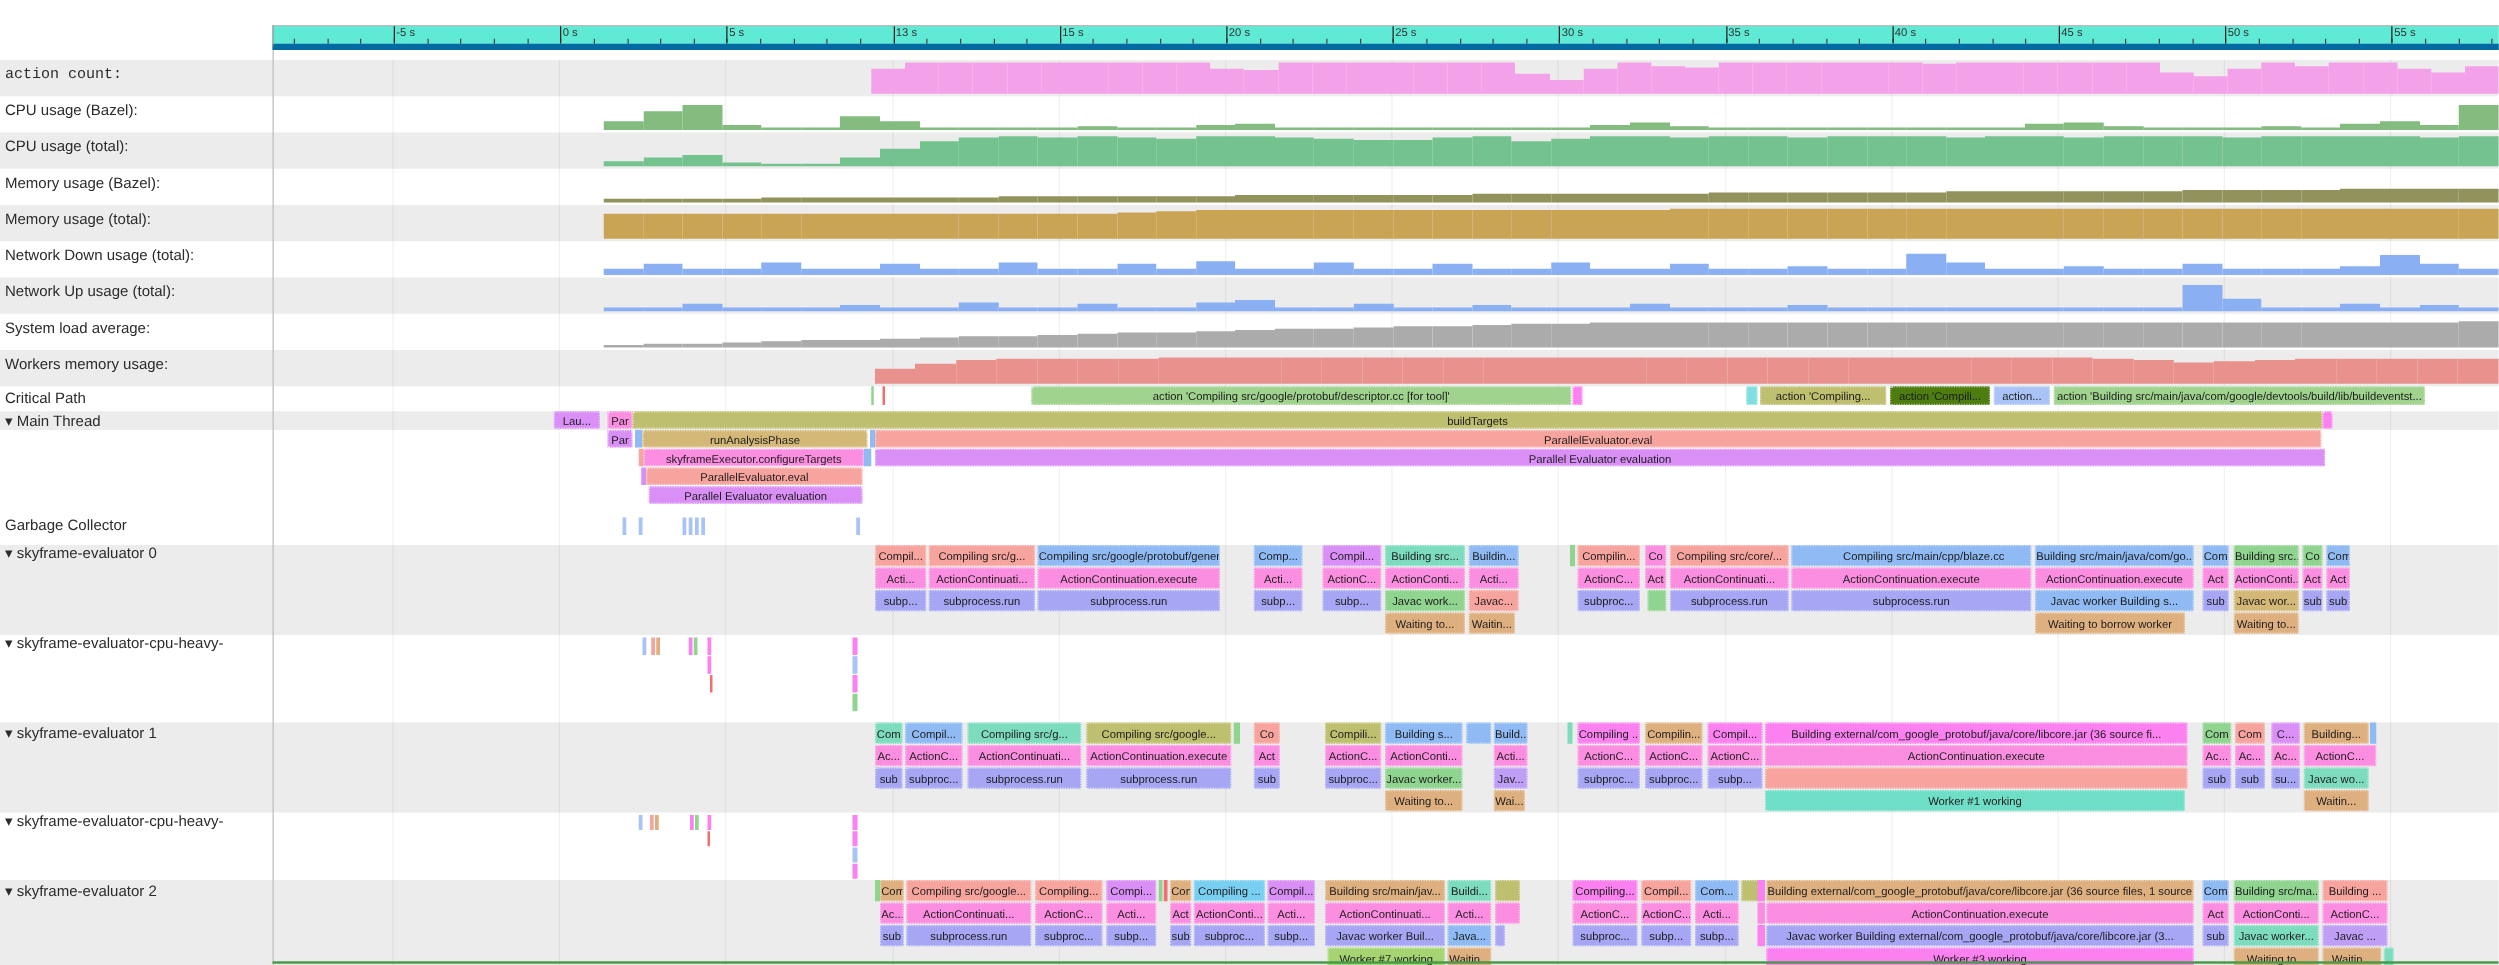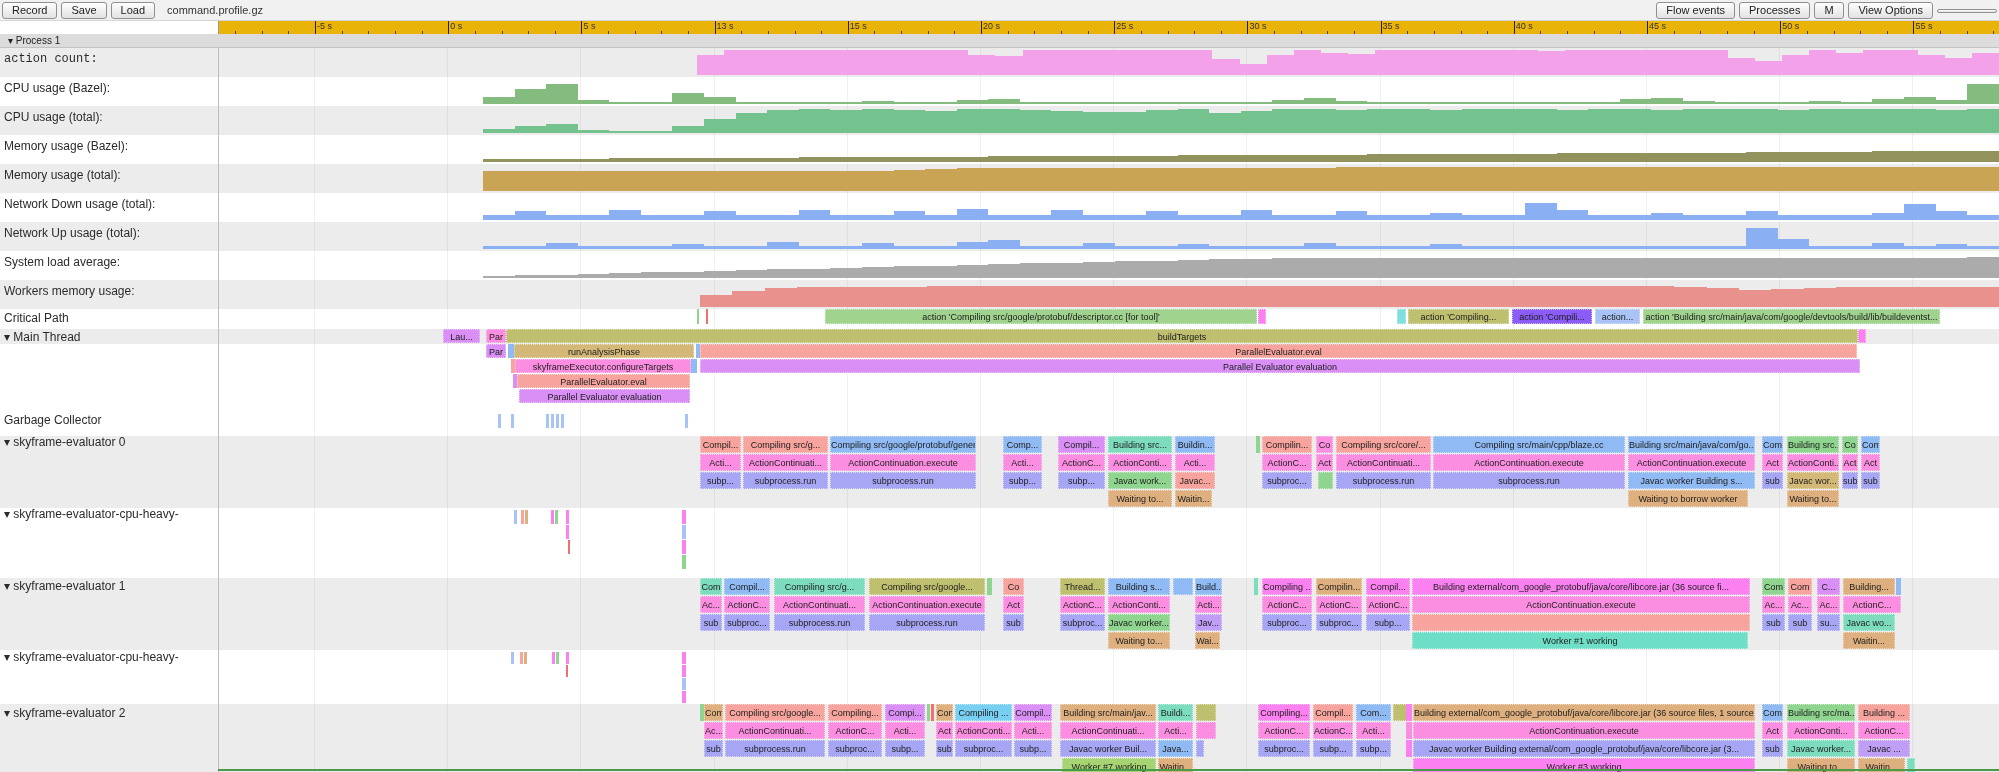--- a/index.html
+++ b/index.html
@@ -4,21 +4,21 @@
 <style>
   html,body{margin:0;padding:0;background:#fff;}
   body{font-family:"Liberation Sans",sans-serif;overflow:hidden;}
   .viewer{position:relative;width:1999px;height:772px;overflow:hidden;background:#fff;}
   
   .toolbar{position:absolute;left:0;top:0;width:100%;height:20px;background:#f1f1f1;border-bottom:1px solid #d6d6d6;display:flex;align-items:center;z-index:10;}
   .tbtn{display:inline-block;margin:1px 2px;padding:1px 9px;font-size:11px;color:#222;background:linear-gradient(#fefefe,#e2e2e2);border:1px solid #909090;border-radius:3px;line-height:13px;white-space:nowrap;}
   .fname{font-size:11px;color:#333;margin-left:10px;flex:0 0 auto;}
   .tb-spacer{flex:1 1 auto;}
   
-  .ruler{position:absolute;left:218px;top:20px;width:1781px;height:14px;background:#eab308;border-top:1px solid #bbb;border-bottom:5px solid #0369a1;border-left:1px solid #999;z-index:5;}
+  .ruler{position:absolute;left:218px;top:20px;width:1781px;height:14px;background:#5eead4;border-top:1px solid #bbb;border-bottom:5px solid #0369a1;border-left:1px solid #999;z-index:5;}
   .tick-minor{position:absolute;bottom:0;width:1px;height:4px;background:#444;}
   .tick-major{position:absolute;top:0;width:1px;height:13px;background:#222;}
   .tick-label{position:absolute;top:0;font-size:9px;color:#333;white-space:nowrap;}
   
   .process-bar{position:absolute;left:0;top:34px;width:100%;height:14px;background:#dcdcdc;border-bottom:1px solid #c2c2c2;font-size:10px;color:#222;line-height:14px;padding-left:8px;box-sizing:border-box;z-index:5;}
   
   .band{position:absolute;left:0;width:1999px;}
   .gridline{position:absolute;top:48px;height:724px;width:1px;background:rgba(0,0,0,0.055);z-index:1;}
   .divider{position:absolute;left:218px;top:20px;width:1px;height:752px;background:#bdbdbd;z-index:4;}
   
@@ -28,26 +28,20 @@
   .cbar{flex:0 0 auto;}
   
   .ebar{position:absolute;box-sizing:border-box;border:1px dotted rgba(255,255,255,0.55);font-size:9px;color:#1c1c1c;text-align:center;white-space:nowrap;overflow:hidden;z-index:2;}
   .sliver{border:none;}
   .bottomline{position:absolute;left:218px;top:769px;width:1781px;height:2px;background:#4a9a4a;z-index:6;}
 </style>
 </head>
 <body>
 
 <div class="viewer">
-  <div class="toolbar">
-    <span id="left-buttons"><span class="tbtn">Record</span><span class="tbtn">Save</span><span class="tbtn">Load</span></span>
-    <span class="fname">command.profile.gz</span>
-    <span class="tb-spacer"></span>
-    <span id="right-buttons"><span class="tbtn" style="min-width: auto;">Flow events</span><span class="tbtn" style="min-width: auto;">Processes</span><span class="tbtn" style="min-width: 10px;">M</span><span class="tbtn" style="min-width: auto;">View Options</span><span class="tbtn" style="min-width: 40px;"></span></span>
-  </div>
   <div class="ruler" id="ruler">
       <div class="tick-minor" style="left: 16.1px;"></div>
       <div class="tick-minor" style="left: 42.7px;"></div>
       <div class="tick-minor" style="left: 69.4px;"></div>
       <div class="tick-minor" style="left: 96px;"></div>
       <div class="tick-minor" style="left: 122.6px;"></div>
       <div class="tick-minor" style="left: 149.3px;"></div>
       <div class="tick-minor" style="left: 175.9px;"></div>
       <div class="tick-minor" style="left: 202.6px;"></div>
       <div class="tick-minor" style="left: 229.2px;"></div>
@@ -129,21 +123,20 @@
       <div class="tick-label" style="left: 1163.6px;">35 s</div>
       <div class="tick-major" style="left: 1294.8px;"></div>
       <div class="tick-label" style="left: 1296.8px;">40 s</div>
       <div class="tick-major" style="left: 1428px;"></div>
       <div class="tick-label" style="left: 1430px;">45 s</div>
       <div class="tick-major" style="left: 1561.2px;"></div>
       <div class="tick-label" style="left: 1563.2px;">50 s</div>
       <div class="tick-major" style="left: 1694.4px;"></div>
       <div class="tick-label" style="left: 1696.4px;">55 s</div>
     </div>
-  <div class="process-bar">▾ Process 1</div>
   <div id="bands">
       <div class="band" style="top: 48px; height: 29px; background: rgb(236, 236, 236);"></div>
       <div class="band" style="top: 106px; height: 29px; background: rgb(236, 236, 236);"></div>
       <div class="band" style="top: 164px; height: 29px; background: rgb(236, 236, 236);"></div>
       <div class="band" style="top: 222px; height: 29px; background: rgb(236, 236, 236);"></div>
       <div class="band" style="top: 280px; height: 29px; background: rgb(236, 236, 236);"></div>
       <div class="band" style="top: 329px; height: 15px; background: rgb(236, 236, 236);"></div>
       <div class="band" style="top: 436px; height: 72px; background: rgb(236, 236, 236);"></div>
       <div class="band" style="top: 578px; height: 72px; background: rgb(236, 236, 236);"></div>
       <div class="band" style="top: 704px; height: 68px; background: rgb(236, 236, 236);"></div>
@@ -626,21 +619,21 @@
         <div class="cbar" style="width: 32.48px; height: 20px; background: rgb(233, 145, 140);"></div>
       </div>
     </div>
   <div id="tracks">
       <div class="ebar sliver" style="left: 697px; top: 309px; width: 2px; height: 15px; line-height: 15px; background: rgb(143, 212, 143);"></div>
       <div class="ebar sliver" style="left: 706px; top: 309px; width: 2px; height: 15px; line-height: 15px; background: rgb(240, 112, 112);"></div>
       <div class="ebar" style="left: 825px; top: 309px; width: 432px; height: 15px; line-height: 15px; background: rgb(160, 211, 142);">action 'Compiling src/google/protobuf/descriptor.cc [for tool]'</div>
       <div class="ebar" style="left: 1258px; top: 309px; width: 8px; height: 15px; line-height: 15px; background: rgb(251, 128, 240);"></div>
       <div class="ebar" style="left: 1397px; top: 309px; width: 9px; height: 15px; line-height: 15px; background: rgb(127, 222, 222);"></div>
       <div class="ebar" style="left: 1408px; top: 309px; width: 101px; height: 15px; line-height: 15px; background: rgb(191, 191, 112);">action 'Compiling...</div>
-      <div class="ebar" style="left: 1512px; top: 309px; width: 80px; height: 15px; line-height: 15px; background: #8b5cf6;">action 'Compili...</div>
+      <div class="ebar" style="left: 1512px; top: 309px; width: 80px; height: 15px; line-height: 15px; background: #4d7c0f;">action 'Compili...</div>
       <div class="ebar" style="left: 1595px; top: 309px; width: 45px; height: 15px; line-height: 15px; background: rgb(169, 195, 247);">action...</div>
       <div class="ebar" style="left: 1643px; top: 309px; width: 297px; height: 15px; line-height: 15px; background: rgb(160, 211, 142);">action 'Building src/main/java/com/google/devtools/build/lib/buildeventst...</div>
       <div class="ebar" style="left: 443px; top: 329px; width: 37px; height: 14px; line-height: 14px; background: rgb(217, 143, 245);">Lau...</div>
       <div class="ebar" style="left: 486px; top: 329px; width: 20px; height: 14px; line-height: 14px; background: rgb(251, 142, 224);">Par</div>
       <div class="ebar" style="left: 506px; top: 329px; width: 1352px; height: 14px; line-height: 14px; background: rgb(191, 191, 112);">buildTargets</div>
       <div class="ebar" style="left: 1858px; top: 329px; width: 8px; height: 14px; line-height: 14px; background: rgb(251, 128, 240);"></div>
       <div class="ebar" style="left: 486px; top: 344px; width: 20px; height: 14px; line-height: 14px; background: rgb(217, 143, 245);">Par</div>
       <div class="ebar sliver" style="left: 508px; top: 344px; width: 6px; height: 14px; line-height: 14px; background: rgb(143, 186, 243);"></div>
       <div class="ebar" style="left: 514px; top: 344px; width: 180px; height: 14px; line-height: 14px; background: rgb(212, 184, 120);">runAnalysisPhase</div>
       <div class="ebar sliver" style="left: 696px; top: 344px; width: 4px; height: 14px; line-height: 14px; background: rgb(143, 186, 243);"></div>
@@ -723,21 +716,21 @@
       <div class="ebar sliver" style="left: 682px; top: 525px; width: 4px; height: 14px; line-height: 14px; background: rgb(169, 195, 247);"></div>
       <div class="ebar sliver" style="left: 568px; top: 540px; width: 2px; height: 14px; line-height: 14px; background: rgb(240, 112, 112);"></div>
       <div class="ebar sliver" style="left: 682px; top: 540px; width: 4px; height: 14px; line-height: 14px; background: rgb(251, 128, 240);"></div>
       <div class="ebar sliver" style="left: 682px; top: 555px; width: 4px; height: 14px; line-height: 14px; background: rgb(143, 212, 143);"></div>
       <div class="ebar" style="left: 700px; top: 578px; width: 22px; height: 17px; line-height: 17px; background: rgb(125, 220, 190);">Com</div>
       <div class="ebar" style="left: 724px; top: 578px; width: 46px; height: 17px; line-height: 17px; background: rgb(143, 186, 243);">Compil...</div>
       <div class="ebar" style="left: 774px; top: 578px; width: 91px; height: 17px; line-height: 17px; background: rgb(125, 220, 190);">Compiling src/g...</div>
       <div class="ebar" style="left: 869px; top: 578px; width: 116px; height: 17px; line-height: 17px; background: rgb(191, 191, 112);">Compiling src/google...</div>
       <div class="ebar sliver" style="left: 987px; top: 578px; width: 5px; height: 17px; line-height: 17px; background: rgb(143, 212, 143);"></div>
       <div class="ebar" style="left: 1003px; top: 578px; width: 21px; height: 17px; line-height: 17px; background: rgb(247, 164, 158);">Co</div>
-      <div class="ebar" style="left: 1060px; top: 578px; width: 45px; height: 17px; line-height: 17px; background: rgb(191, 191, 112);">Thread...</div>
+      <div class="ebar" style="left: 1060px; top: 578px; width: 45px; height: 17px; line-height: 17px; background: rgb(191, 191, 112);">Compili...</div>
       <div class="ebar" style="left: 1108px; top: 578px; width: 62px; height: 17px; line-height: 17px; background: rgb(143, 186, 243);">Building s...</div>
       <div class="ebar" style="left: 1173px; top: 578px; width: 20px; height: 17px; line-height: 17px; background: rgb(143, 186, 243);"></div>
       <div class="ebar" style="left: 1195px; top: 578px; width: 27px; height: 17px; line-height: 17px; background: rgb(143, 186, 243);">Build...</div>
       <div class="ebar sliver" style="left: 1254px; top: 578px; width: 4px; height: 17px; line-height: 17px; background: rgb(125, 220, 190);"></div>
       <div class="ebar" style="left: 1262px; top: 578px; width: 50px; height: 17px; line-height: 17px; background: rgb(251, 128, 240);">Compiling ...</div>
       <div class="ebar" style="left: 1316px; top: 578px; width: 46px; height: 17px; line-height: 17px; background: rgb(223, 176, 127);">Compilin...</div>
       <div class="ebar" style="left: 1366px; top: 578px; width: 44px; height: 17px; line-height: 17px; background: rgb(251, 128, 240);">Compil...</div>
       <div class="ebar" style="left: 1412px; top: 578px; width: 338px; height: 17px; line-height: 17px; background: rgb(251, 128, 240);">Building external/com_google_protobuf/java/core/libcore.jar (36 source fi...</div>
       <div class="ebar" style="left: 1762px; top: 578px; width: 23px; height: 17px; line-height: 17px; background: rgb(143, 212, 143);">Com</div>
       <div class="ebar" style="left: 1788px; top: 578px; width: 24px; height: 17px; line-height: 17px; background: rgb(247, 164, 158);">Com</div>

